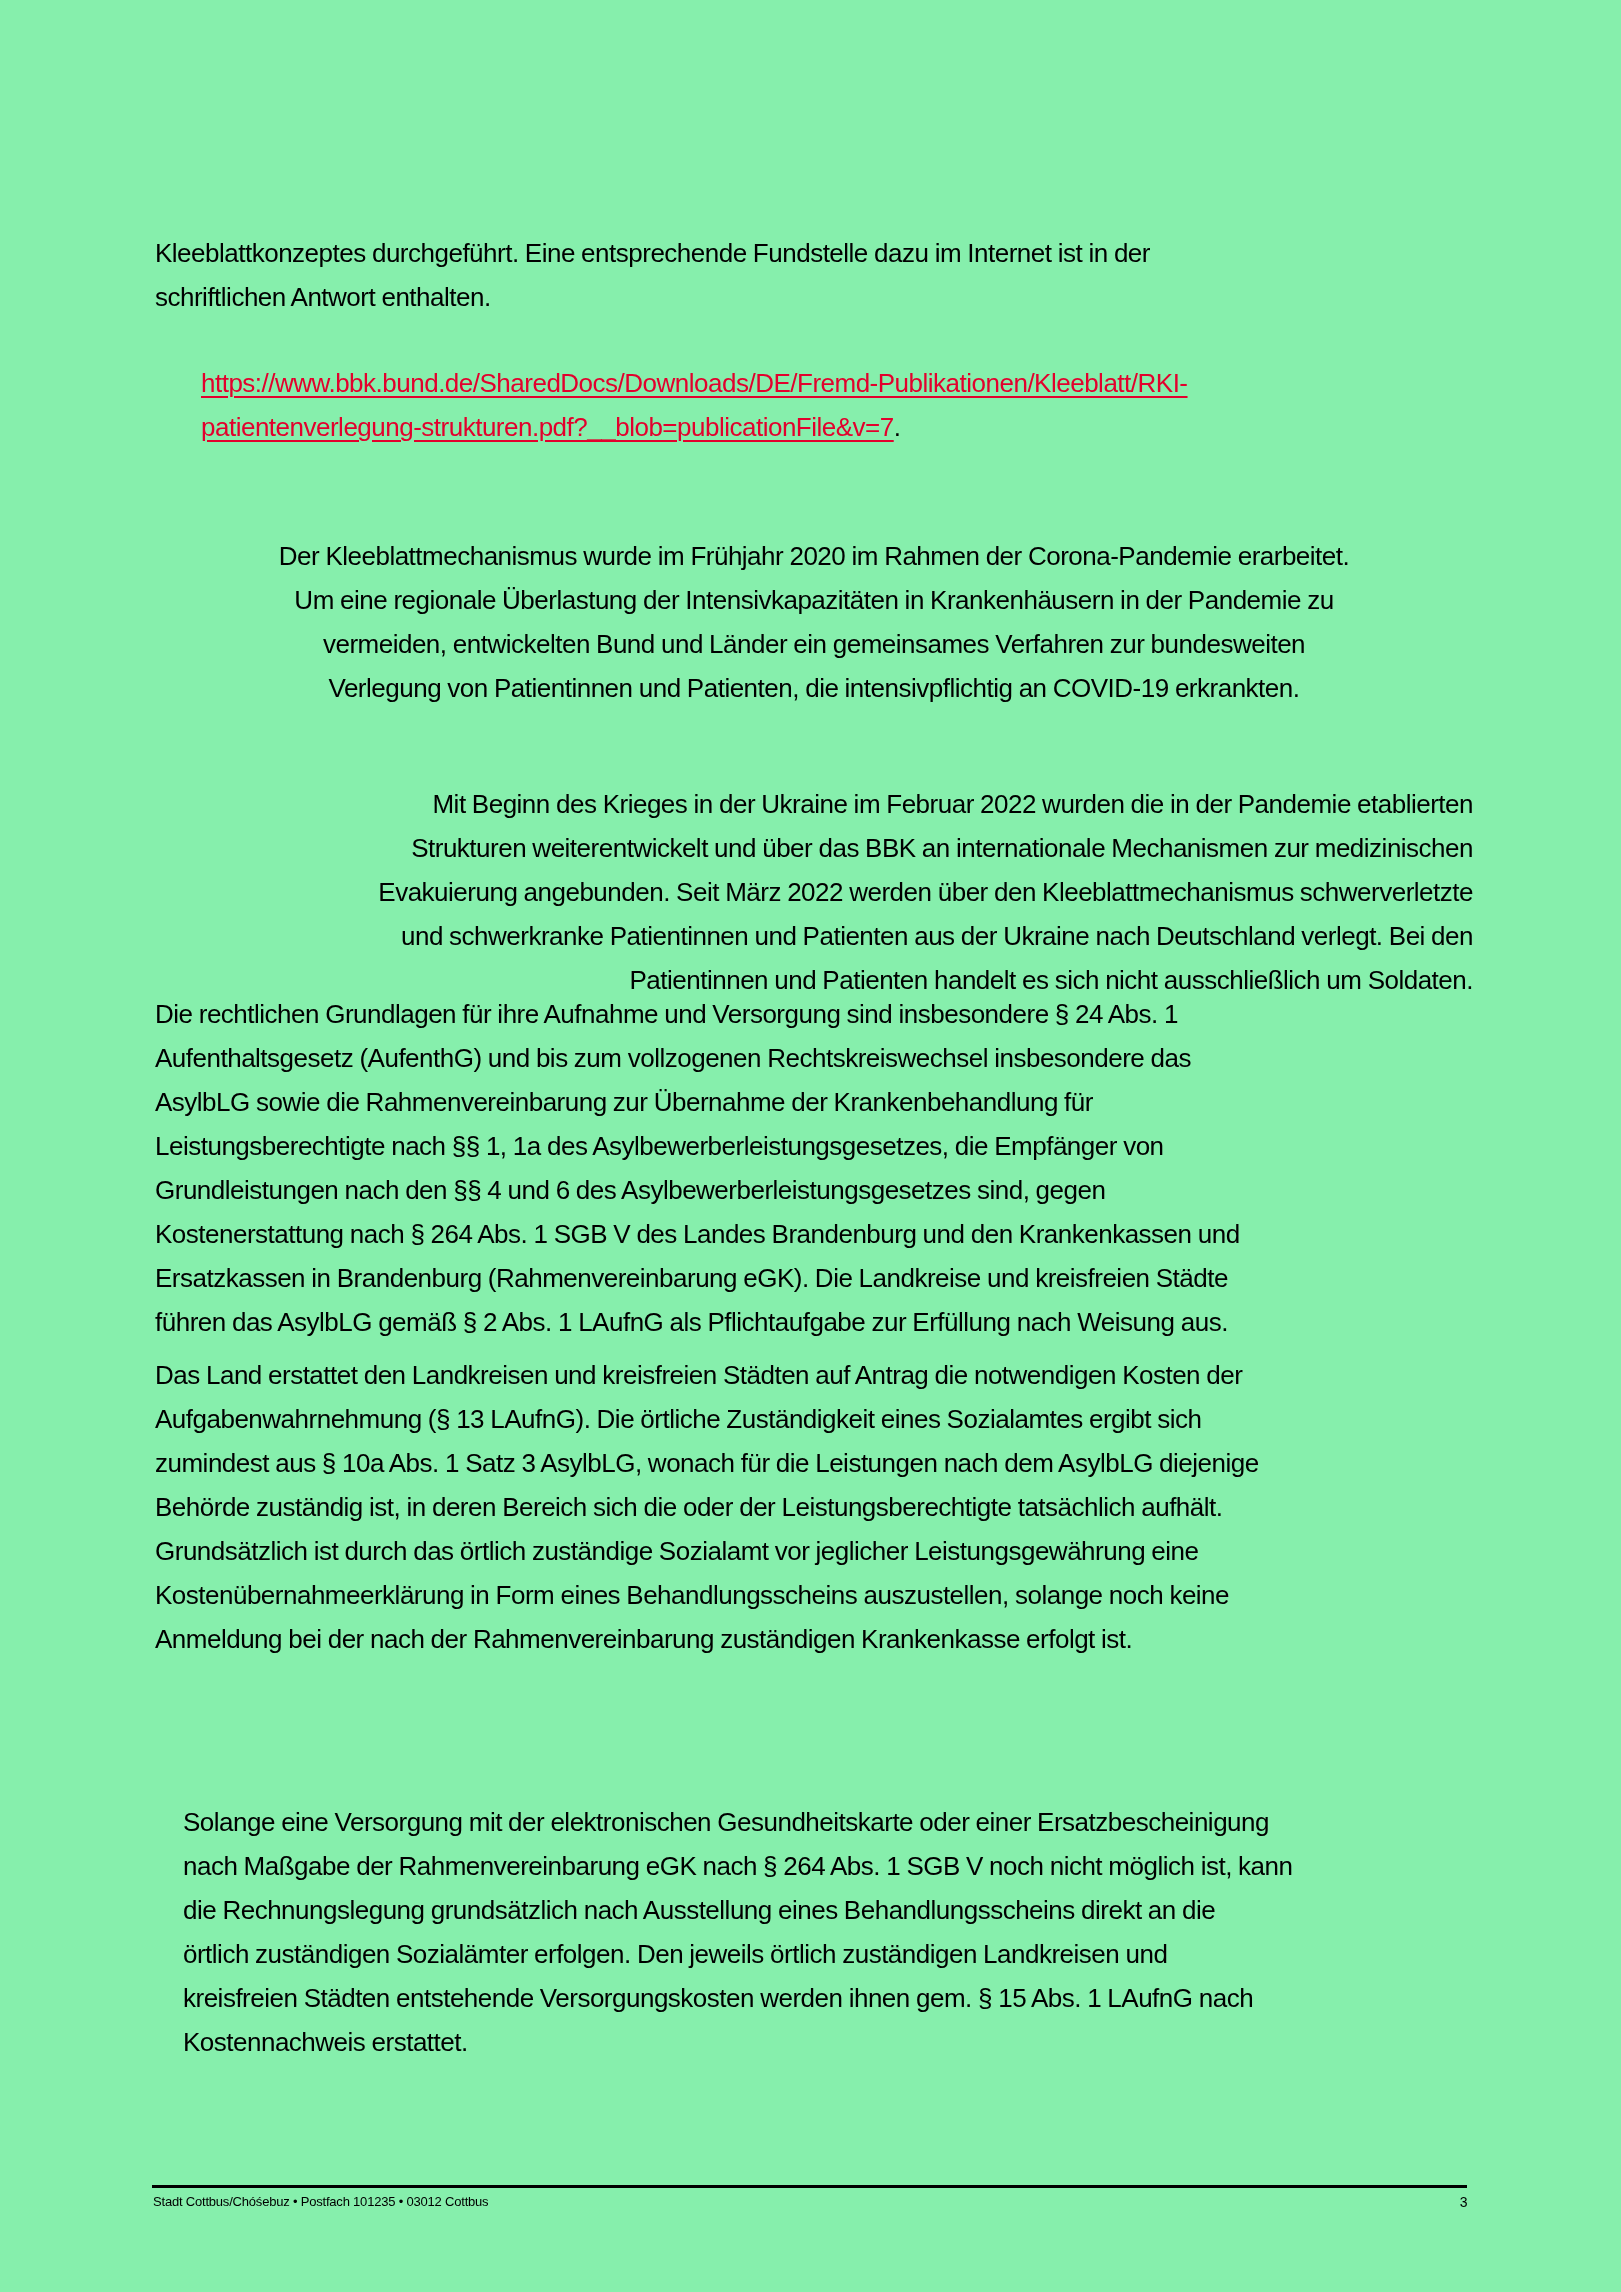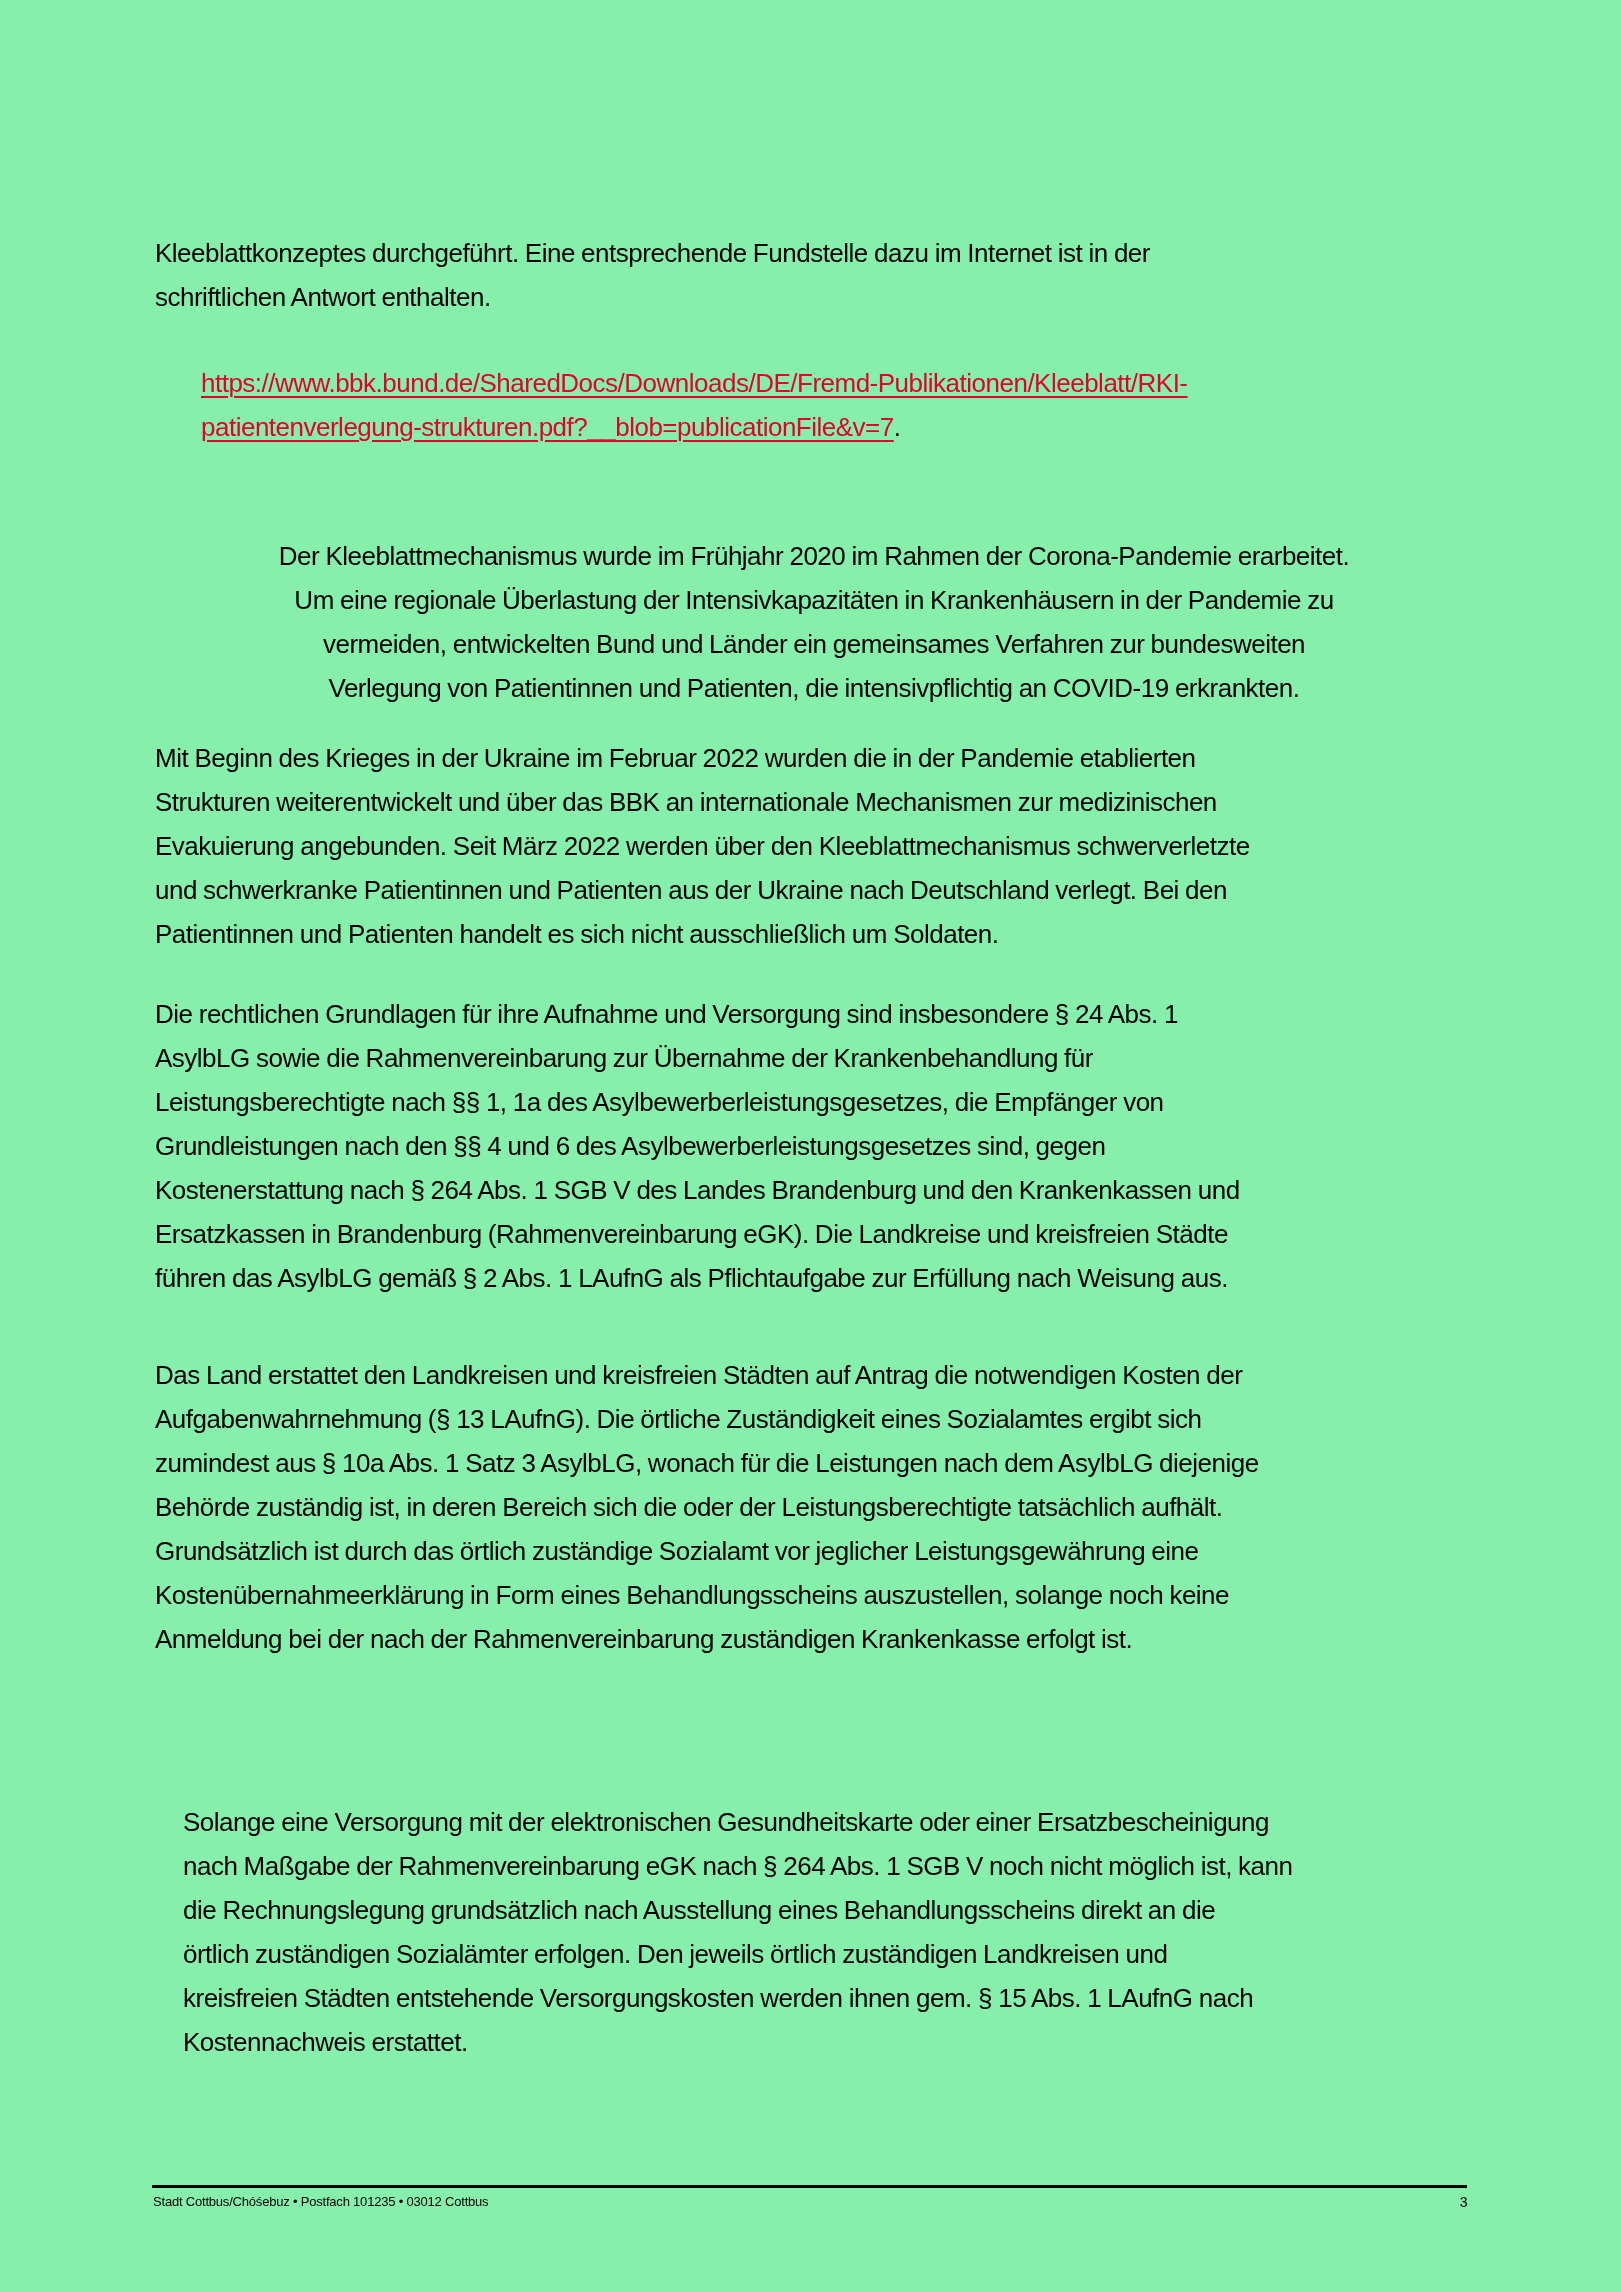--- a/index.html
+++ b/index.html
@@ -14,21 +14,21 @@
       word-spacing: -0.5px;
     }
     .intro { top: 231px; }
     .link-para { top: 361px; }
     .link-para a {
       color: #E3002D; text-decoration: underline; text-decoration-thickness: 2px;
       text-underline-offset: 3.9px;
       margin-left: 46px;
     }
     .p1 { top: 534px; text-align: center; }
-    .p2 { top: 736px; }
+    .p2 { top: 782px; text-align: right; }
     .p3 { top: 992px; }
     .p4 { top: 1353px; }
     .p5 { top: 1800px; margin-left: 28px; }
     .footer-rule {
       position: absolute; left: 152px; top: 2185px; width: 1315px; height: 2.9px; background: #000;
     }
     .footer-left {
       position: absolute; left: 153px; top: 2194px;
       font-size: 13px; letter-spacing: -0.2px; color: #000;
     }
@@ -62,20 +62,21 @@
   <div class="body-text p2">
     <div>Mit Beginn des Krieges in der Ukraine im Februar 2022 wurden die in der Pandemie etablierten</div>
     <div>Strukturen weiterentwickelt und über das BBK an internationale Mechanismen zur medizinischen</div>
     <div>Evakuierung angebunden. Seit März 2022 werden über den Kleeblattmechanismus schwerverletzte</div>
     <div>und schwerkranke Patientinnen und Patienten aus der Ukraine nach Deutschland verlegt. Bei den</div>
     <div>Patientinnen und Patienten handelt es sich nicht ausschließlich um Soldaten.</div>
   </div>
 
   <div class="body-text p3">
     <div>Die rechtlichen Grundlagen für ihre Aufnahme und Versorgung sind insbesondere § 24 Abs. 1</div>
+    <div>Aufenthaltsgesetz (AufenthG) und bis zum vollzogenen Rechtskreiswechsel insbesondere das</div>
     <div>AsylbLG sowie die Rahmenvereinbarung zur Übernahme der Krankenbehandlung für</div>
     <div>Leistungsberechtigte nach §§ 1, 1a des Asylbewerberleistungsgesetzes, die Empfänger von</div>
     <div>Grundleistungen nach den §§ 4 und 6 des Asylbewerberleistungsgesetzes sind, gegen</div>
     <div>Kostenerstattung nach § 264 Abs. 1 SGB V des Landes Brandenburg und den Krankenkassen und</div>
     <div>Ersatzkassen in Brandenburg (Rahmenvereinbarung eGK). Die Landkreise und kreisfreien Städte</div>
     <div>führen das AsylbLG gemäß § 2 Abs. 1 LAufnG als Pflichtaufgabe zur Erfüllung nach Weisung aus.</div>
   </div>
 
   <div class="body-text p4">
     <div>Das Land erstattet den Landkreisen und kreisfreien Städten auf Antrag die notwendigen Kosten der</div>

